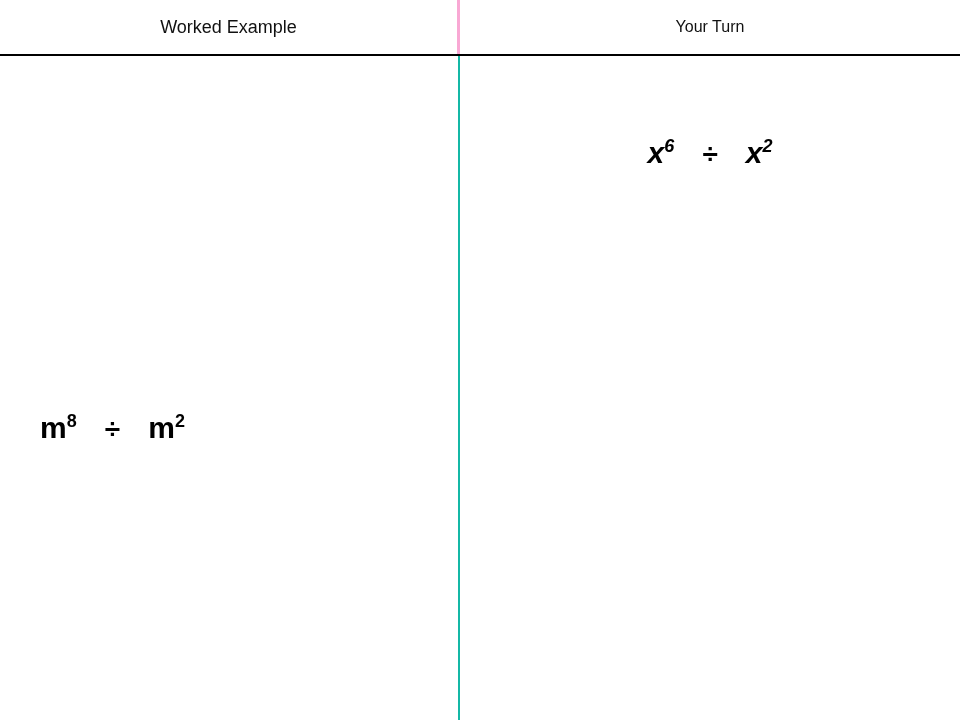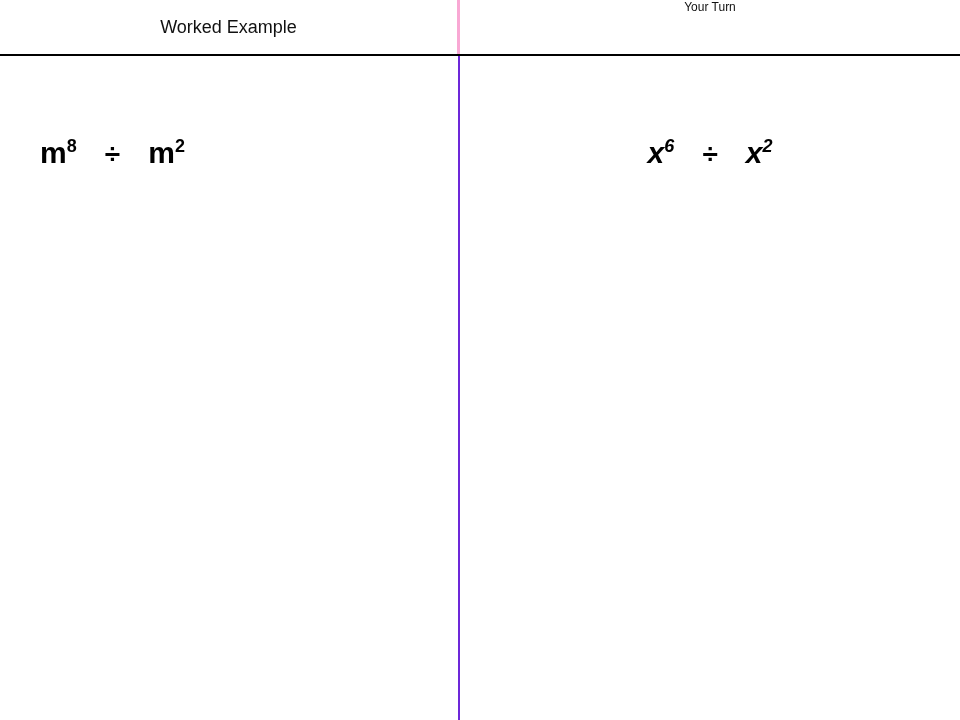--- a/index.html
+++ b/index.html
@@ -38,38 +38,38 @@
       justify-content: center;
       border-right: 3px solid #f9a8d4;
       font-size: 18px;
       font-weight: normal;
       color: #111;
     }
 
     .header-right {
       flex: 1;
       display: flex;
-      align-items: flex-start;
+      align-items: center;
       justify-content: center;
-      font-size: 12px;
+      font-size: 16px;
       font-weight: normal;
       color: #111;
     }
 
     .content-row {
       display: flex;
       width: 100%;
       flex: 1;
     }
 
     .content-left {
       width: 460px;
-      border-right: 2px solid #6d28d9;
+      border-right: 2px solid #14b8a6;
       display: flex;
-      flex-direction: column;
+      flex-direction: row;
       padding: 0 40px;
     }
 
     .content-right {
       flex: 1;
       display: flex;
       flex-direction: column;
       padding: 0 36px;
     }
 

